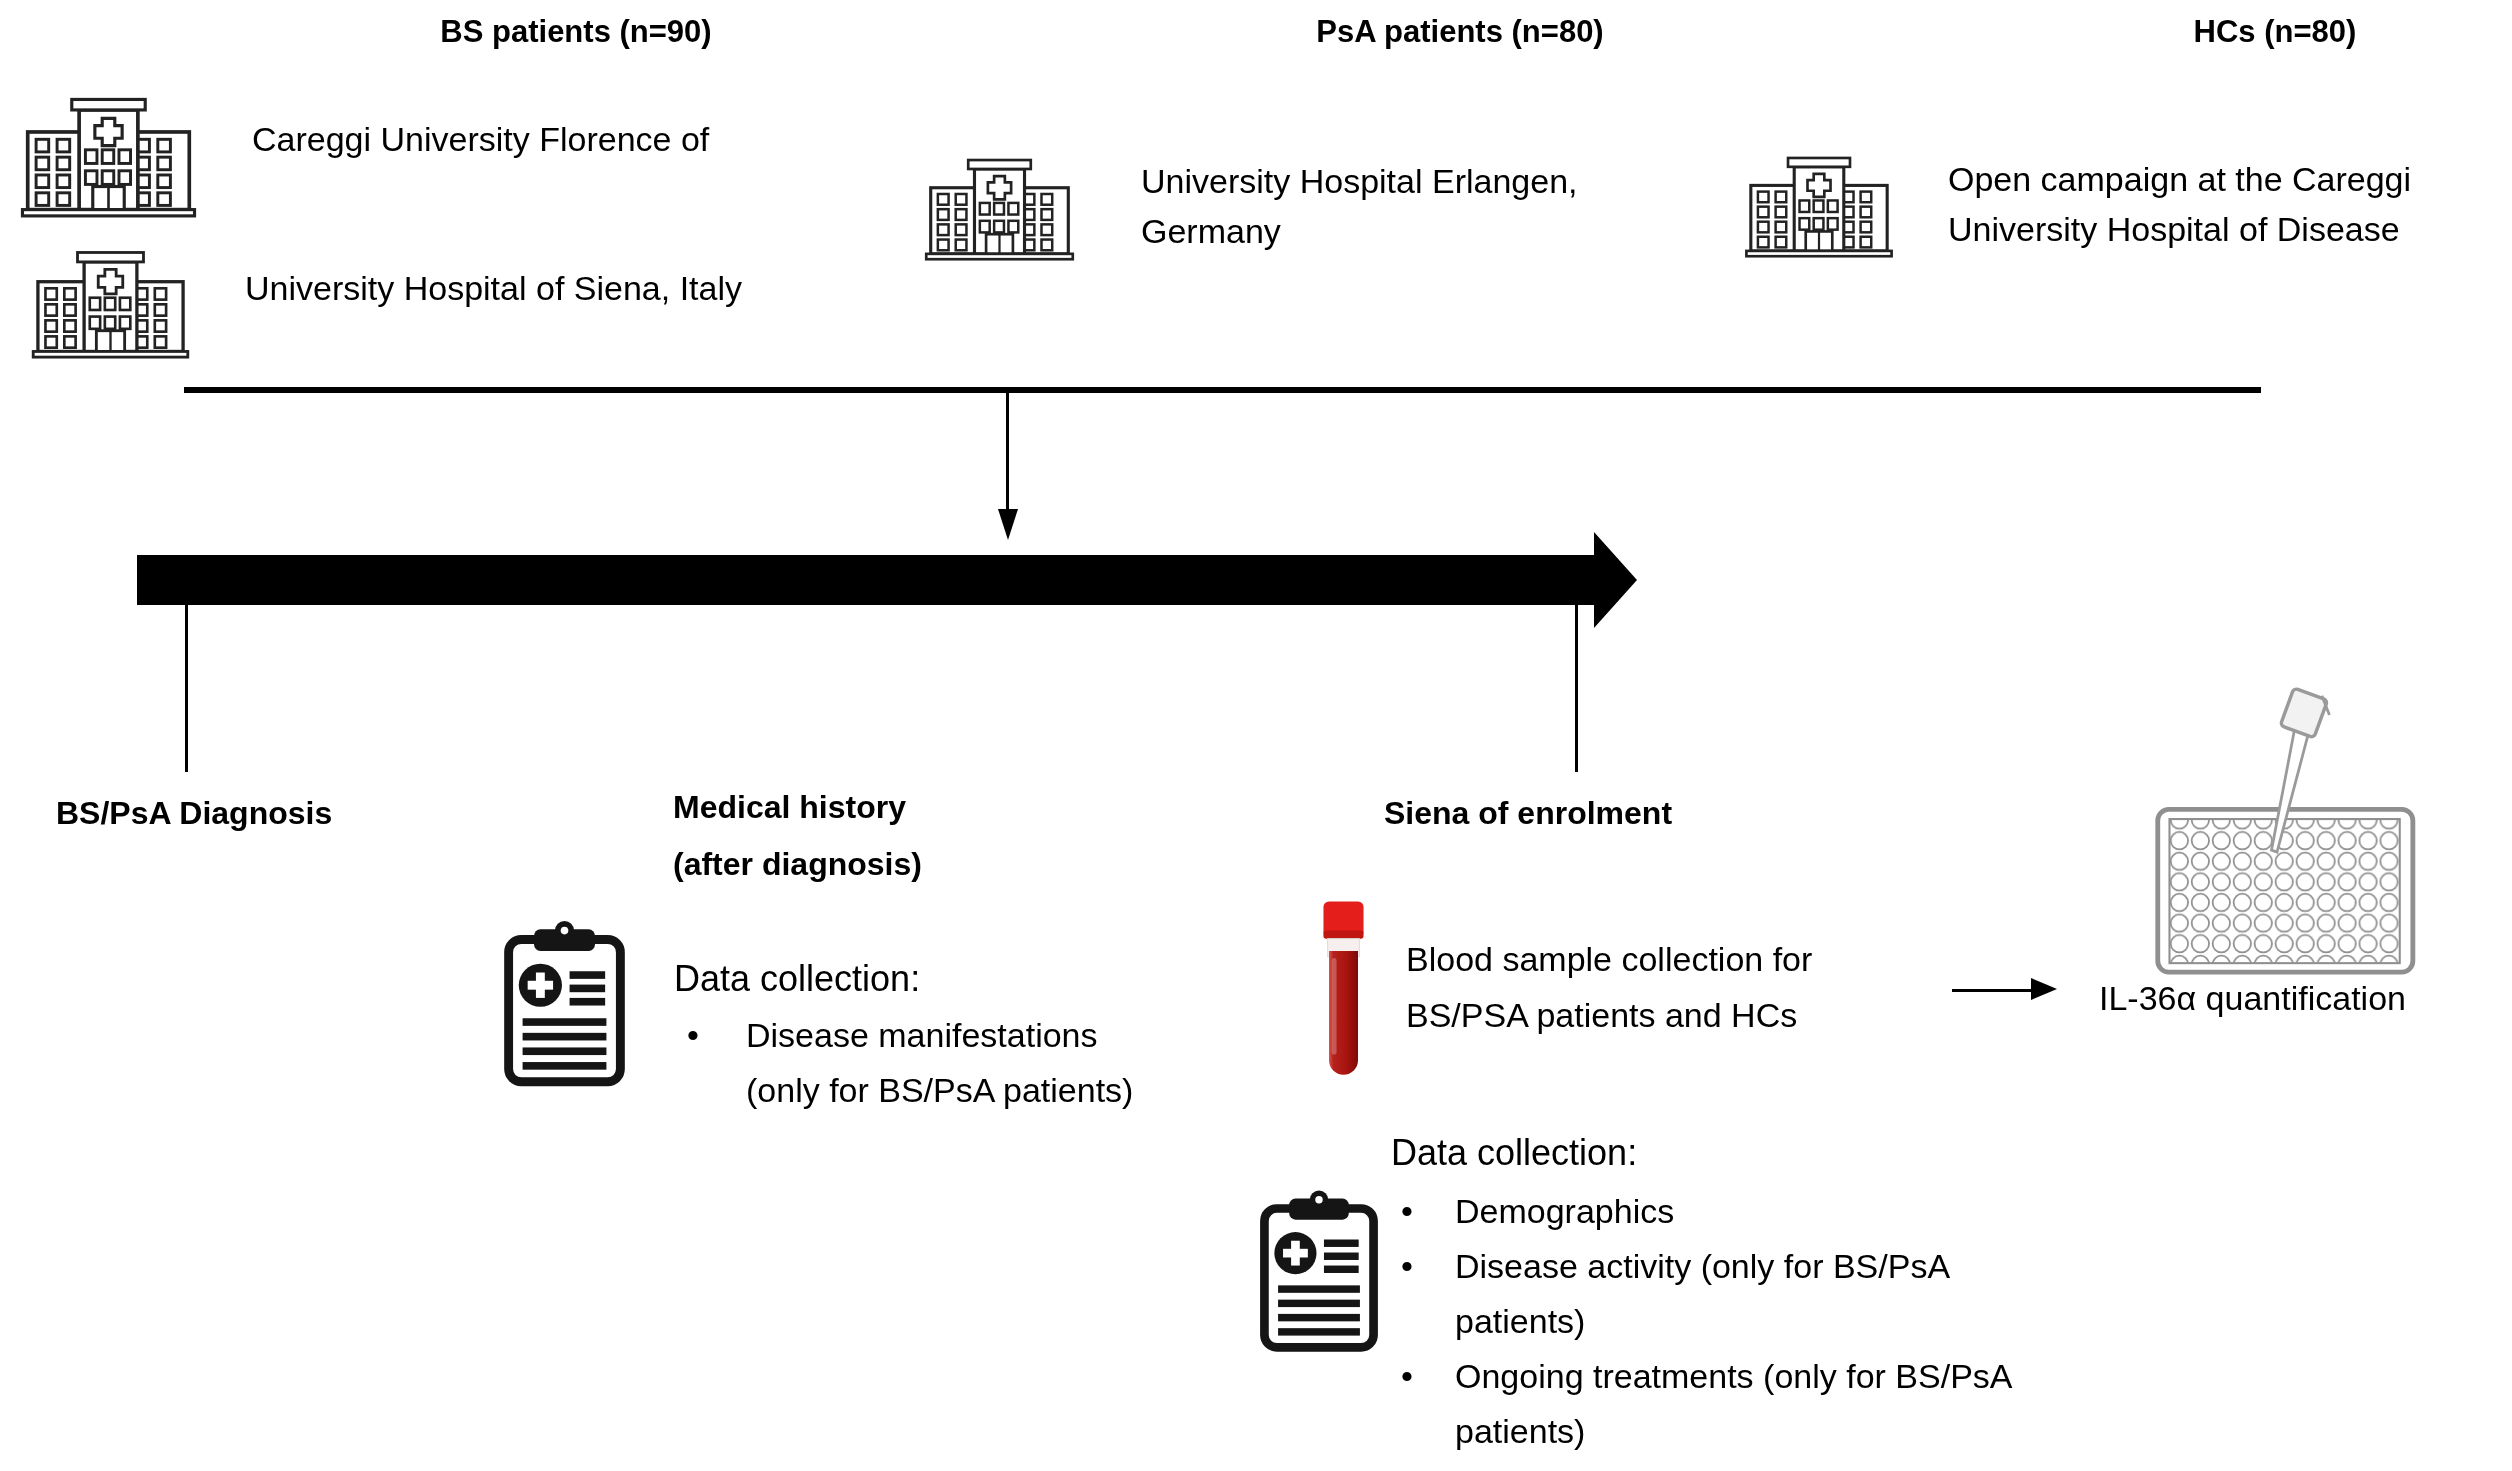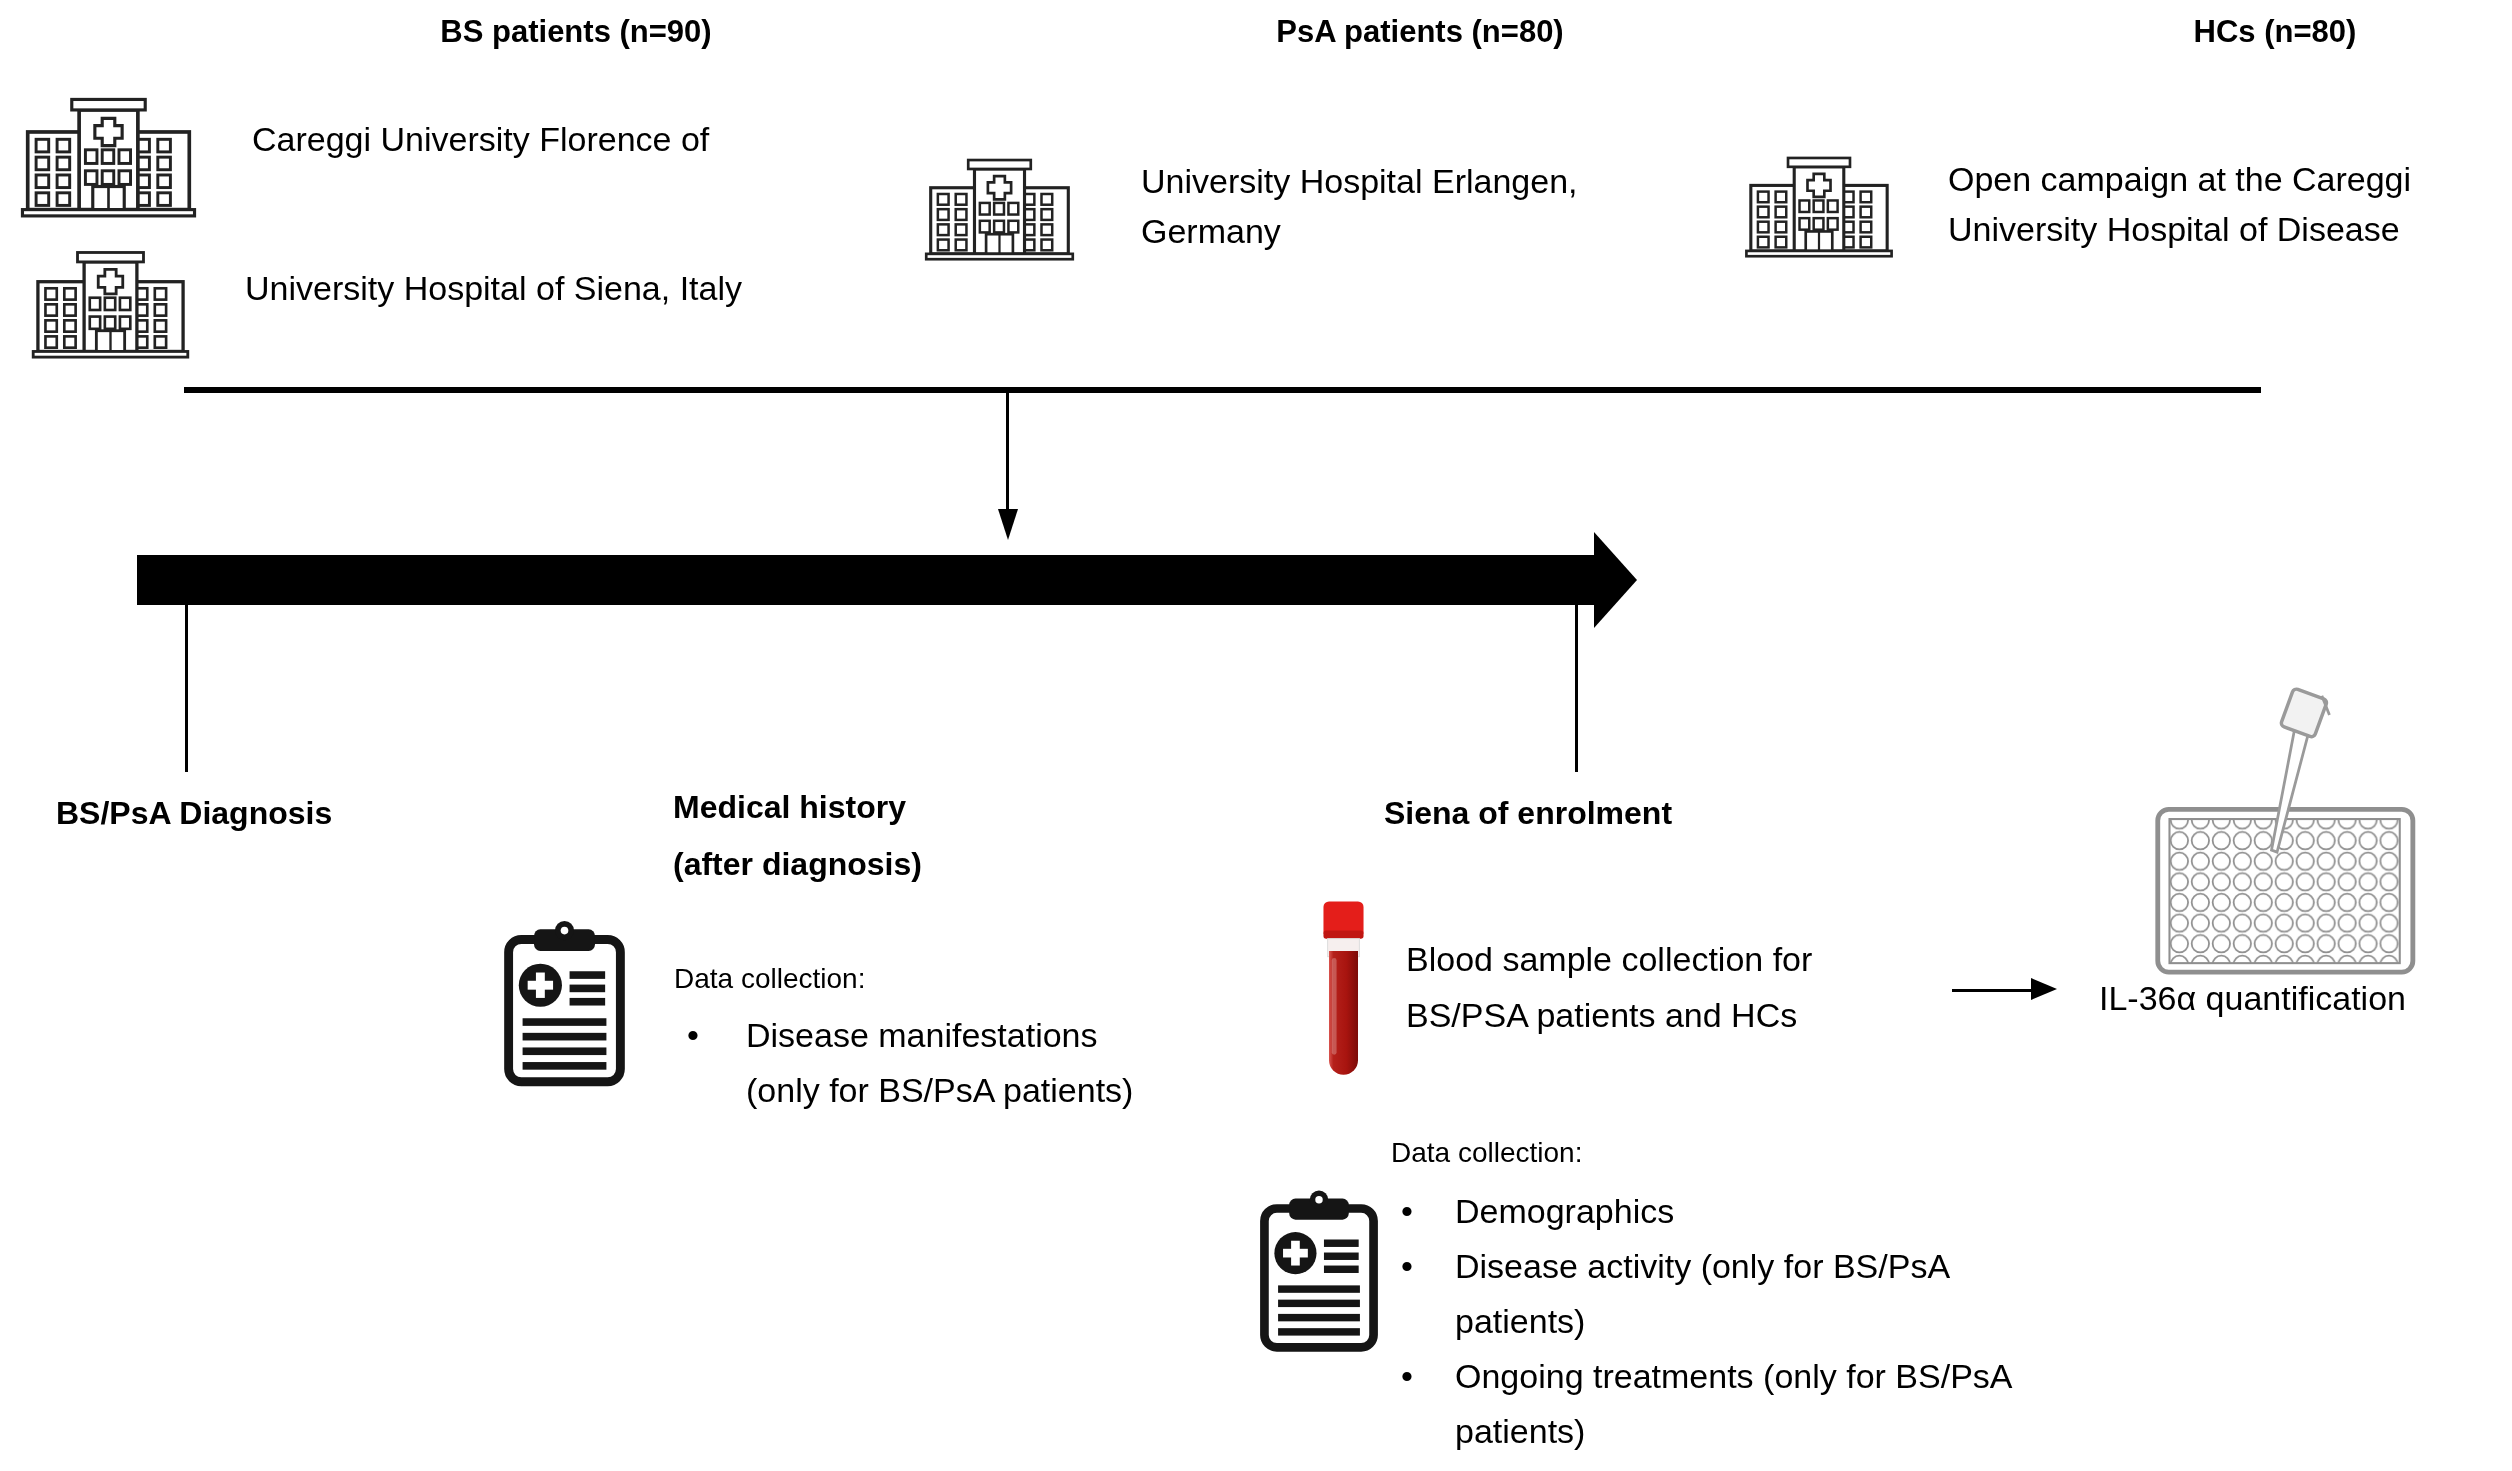--- a/index.html
+++ b/index.html
@@ -12,21 +12,21 @@
     overflow:hidden;
   }
   .abs{position:absolute;}
   .heading{
     font-size:31px;font-weight:bold;line-height:52px;
     text-align:center;white-space:nowrap;
   }
   .site-text{font-size:34px;line-height:50px;white-space:nowrap;}
   .event-label{font-size:32px;font-weight:bold;line-height:57px;white-space:nowrap;}
   .body-text{font-size:34px;line-height:56px;white-space:nowrap;}
-  .dc-label{font-size:28px;line-height:55px;white-space:nowrap;}
+  .dc-label{font-size:36px;line-height:55px;white-space:nowrap;}
   .list{font-size:34px;line-height:55px;}
   .li{display:flex;align-items:flex-start;}
   .li .marker{flex:0 0 59px;text-align:left;padding-left:15px;}
   .li2 .marker{flex:0 0 54px;padding-left:11px;}
   .li-lines div{white-space:nowrap;}
   .rule{background:#000000;}
   
   .tl-bar{background:#000000;left:137px;top:555px;width:1457px;height:50px;}
   .tl-head{
     width:0;height:0;left:1594px;top:532px;
@@ -108,21 +108,21 @@
           <rect x="17" y="79" width="66" height="6"></rect>
           <rect x="17" y="90.5" width="66" height="6"></rect>
           <rect x="17" y="102" width="66" height="6"></rect>
           <rect x="17" y="113.5" width="66" height="6"></rect>
         </g>
       </symbol>
     </defs>
   </svg>
 
   <div class="abs heading" style="left:300px;top:5.5px;width:552px;">BS patients (n=90)</div>
-  <div class="abs heading" style="left:1144px;top:5.5px;width:552px;">PsA patients (n=80)</div>
+  <div class="abs heading" style="left:1184px;top:5.5px;width:552px;">PsA patients (n=80)</div>
   <div class="abs heading" style="left:1999px;top:5.5px;width:552px;">HCs (n=80)</div>
 
   <svg class="abs" style="left:17px;top:90px;" width="183" height="128" viewBox="0 0 170 122">
       <use href="#sym-hospital"></use>
     </svg>
   <svg class="abs" style="left:19.3px;top:244px;" width="183" height="115" viewBox="0 0 170 122">
       <use href="#sym-hospital"></use>
     </svg>
   <svg class="abs" style="left:907px;top:152px;" width="185" height="109" viewBox="0 0 170 122">
       <use href="#sym-hospital"></use>

